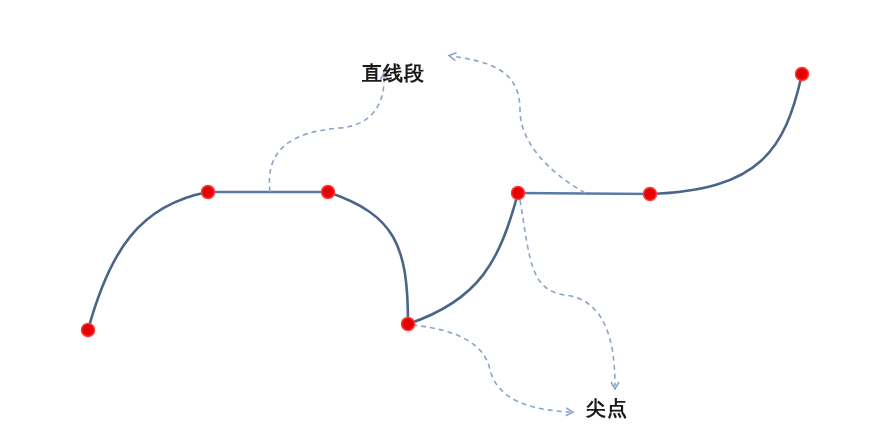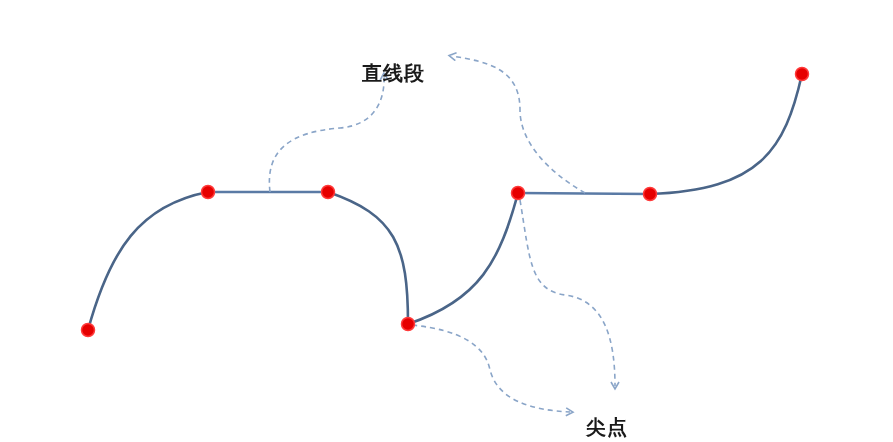--- a/index.html
+++ b/index.html
@@ -7,21 +7,21 @@
     .canvas { position: absolute; left: 0; top: 0; width: 893px; height: 442px; }
     .label {
       position: absolute;
       font-family: "DejaVu Serif", "Liberation Serif", serif;
       font-weight: bold;
       font-size: 20px;
       color: #1a1a1a;
       letter-spacing: 1px;
     }
     .label-line { left: 354px; top: 60px; margin-left: 8px; }
-    .label-cusp { left: 586px; top: 414px; }
+    .label-cusp { left: 586px; top: 395px; }
   </style>
 </head>
 <body>
 
 <svg class="canvas" viewBox="0 0 893 442" xmlns="http://www.w3.org/2000/svg">
   <defs>
     <marker id="arrowhead" markerWidth="10" markerHeight="10" refX="5" refY="5" orient="auto" markerUnits="userSpaceOnUse">
       <path d="M1,1 L8,5 L1,9" fill="none" stroke="#8aa5c8" stroke-width="1.6"></path>
     </marker>
   </defs>

